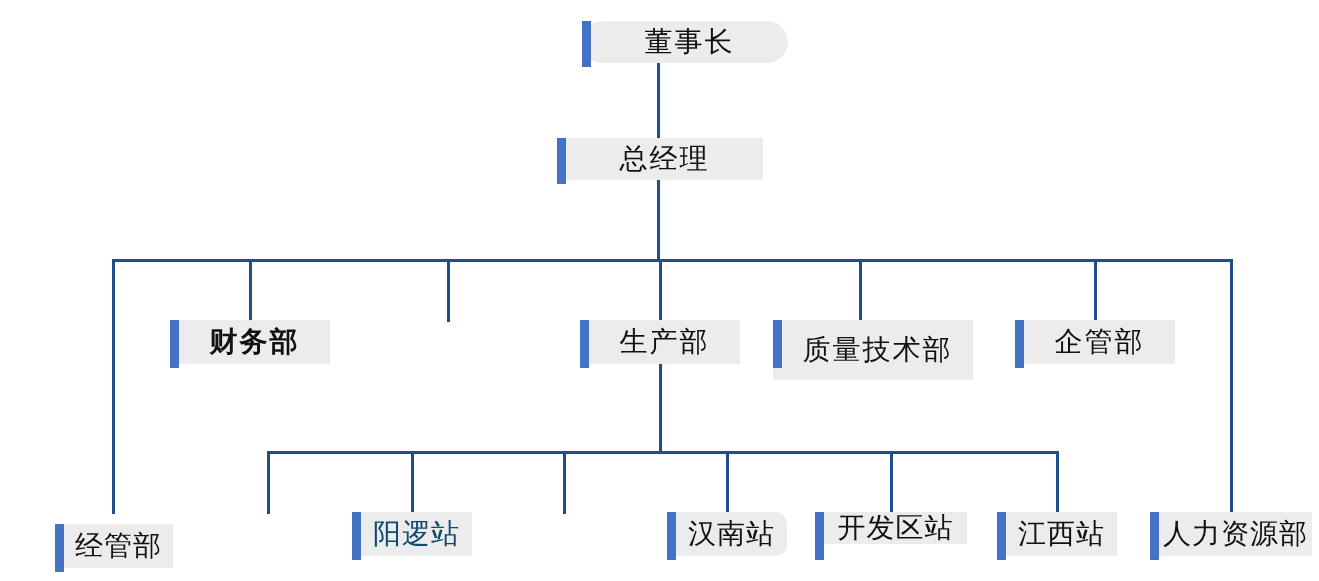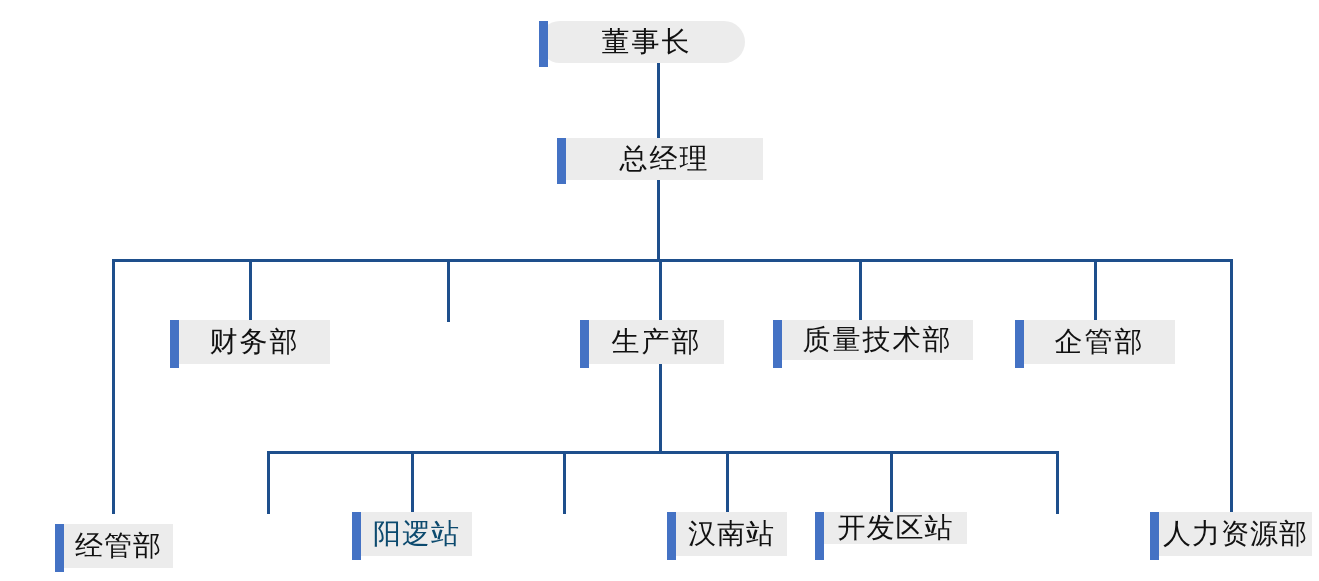--- a/index.html
+++ b/index.html
@@ -60,57 +60,61 @@
     <div class="connector" style="left: 858.5px; top: 259px; width: 3px; height: 63px; background: rgb(30, 79, 140);"></div>
     <div class="connector" style="left: 1093.5px; top: 259px; width: 3px; height: 63px; background: rgb(30, 79, 140);"></div>
     <div class="connector" style="left: 658.5px; top: 364px; width: 3px; height: 90px; background: rgb(30, 79, 140);"></div>
     <div class="connector" style="left: 266.5px; top: 451px; width: 792px; height: 3px; background: rgb(30, 79, 140);"></div>
     <div class="connector" style="left: 266.5px; top: 451px; width: 3px; height: 63px; background: rgb(30, 79, 140);"></div>
     <div class="connector" style="left: 410.5px; top: 451px; width: 3px; height: 63px; background: rgb(30, 79, 140);"></div>
     <div class="connector" style="left: 562.5px; top: 451px; width: 3px; height: 63px; background: rgb(30, 79, 140);"></div>
     <div class="connector" style="left: 725.5px; top: 451px; width: 3px; height: 63px; background: rgb(30, 79, 140);"></div>
     <div class="connector" style="left: 889.5px; top: 451px; width: 3px; height: 63px; background: rgb(30, 79, 140);"></div>
     <div class="connector" style="left: 1055.5px; top: 451px; width: 3px; height: 63px; background: rgb(30, 79, 140);"></div>
-    <div class="node" style="left: 539px; top: 21px; width: 206px; height: 42px; background: rgb(236, 236, 236); border-radius: 21px;">
+    <div class="node" style="left: 582px; top: 21px; width: 206px; height: 42px; background: rgb(236, 236, 236); border-radius: 21px;">
       <span class="accent-bar" style="height: 46px; background: rgb(68, 114, 196);"></span>
       <span class="label" style="color: rgb(17, 17, 17);">董事长</span>
     </div>
     <div class="node" style="left: 557px; top: 138px; width: 206px; height: 42px; background: rgb(236, 236, 236);">
       <span class="accent-bar" style="height: 46px; background: rgb(68, 114, 196);"></span>
       <span class="label" style="color: rgb(17, 17, 17);">总经理</span>
     </div>
-    <div class="node" style="left: 170px; top: 320px; width: 160px; height: 44px; background: rgb(236, 236, 236);">
+    <div class="node" style="left: 170px; top: 320px; width: 160px; height: 44px; background: rgb(236, 236, 236); font-weight: bold;">
       <span class="accent-bar" style="height: 48px; background: rgb(68, 114, 196);"></span>
       <span class="label" style="color: rgb(17, 17, 17);">财务部</span>
     </div>
-    <div class="node" style="left: 580px; top: 320px; width: 144px; height: 44px; background: rgb(236, 236, 236);">
+    <div class="node" style="left: 580px; top: 320px; width: 160px; height: 44px; background: rgb(236, 236, 236);">
       <span class="accent-bar" style="height: 48px; background: rgb(68, 114, 196);"></span>
       <span class="label" style="color: rgb(17, 17, 17);">生产部</span>
     </div>
-    <div class="node" style="left: 773px; top: 320px; width: 200px; height: 40px; background: rgb(236, 236, 236);">
+    <div class="node" style="left: 773px; top: 320px; width: 200px; height: 60px; background: rgb(236, 236, 236);">
       <span class="accent-bar" style="height: 48px; background: rgb(68, 114, 196);"></span>
       <span class="label" style="color: rgb(17, 17, 17);">质量技术部</span>
     </div>
     <div class="node" style="left: 1015px; top: 320px; width: 160px; height: 44px; background: rgb(236, 236, 236);">
       <span class="accent-bar" style="height: 48px; background: rgb(68, 114, 196);"></span>
       <span class="label" style="color: rgb(17, 17, 17);">企管部</span>
     </div>
     <div class="node small" style="left: 55px; top: 512px; width: 118px; height: 44px; background: rgb(236, 236, 236); margin-top: 12px;">
       <span class="accent-bar" style="height: 48px; background: rgb(68, 114, 196);"></span>
       <span class="label" style="color: rgb(17, 17, 17);">经管部</span>
     </div>
     <div class="node small" style="left: 352px; top: 512px; width: 120px; height: 44px; background: rgb(236, 236, 236);">
       <span class="accent-bar" style="height: 48px; background: rgb(68, 114, 196);"></span>
       <span class="label" style="color: #0c4a6e;">阳逻站</span>
     </div>
-    <div class="node small" style="left: 667px; top: 512px; width: 120px; height: 44px; background: rgb(236, 236, 236);">
+    <div class="node small" style="left: 667px; top: 512px; width: 120px; height: 44px; background: rgb(236, 236, 236); border-radius: 12px;">
       <span class="accent-bar" style="height: 48px; background: rgb(68, 114, 196);"></span>
       <span class="label" style="color: rgb(17, 17, 17);">汉南站</span>
     </div>
     <div class="node small" style="left: 815px; top: 512px; width: 152px; height: 32px; background: rgb(236, 236, 236);">
       <span class="accent-bar" style="height: 48px; background: rgb(68, 114, 196);"></span>
       <span class="label" style="color: rgb(17, 17, 17);">开发区站</span>
+    </div>
+    <div class="node small" style="left: 997px; top: 512px; width: 120px; height: 44px; background: rgb(236, 236, 236);">
+      <span class="accent-bar" style="height: 48px; background: rgb(68, 114, 196);"></span>
+      <span class="label" style="color: rgb(17, 17, 17);">江西站</span>
     </div>
     <div class="node small" style="left: 1150px; top: 512px; width: 162px; height: 44px; background: rgb(236, 236, 236);">
       <span class="accent-bar" style="height: 48px; background: rgb(68, 114, 196);"></span>
       <span class="label" style="color: rgb(17, 17, 17); text-align: center;">人力资源部</span>
     </div>
   </div>
 
 </body></html>

